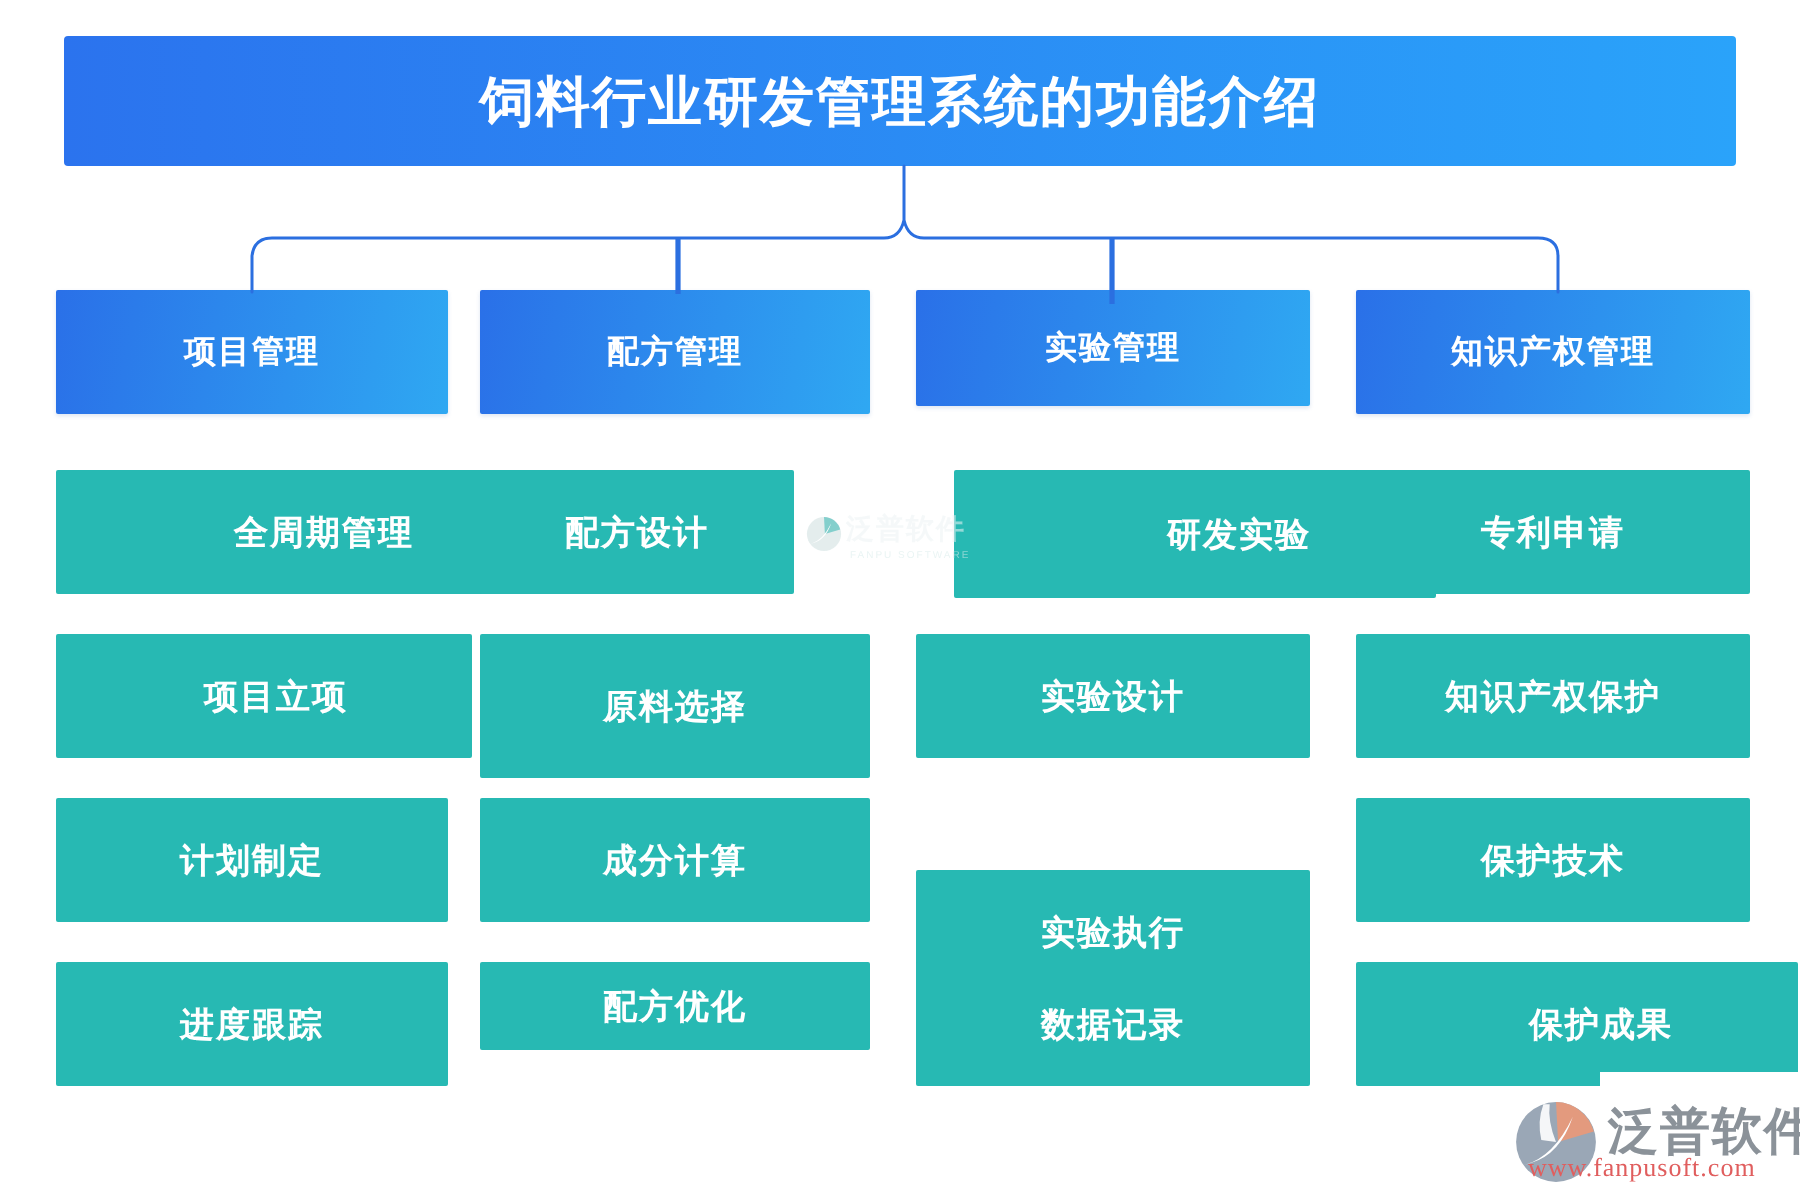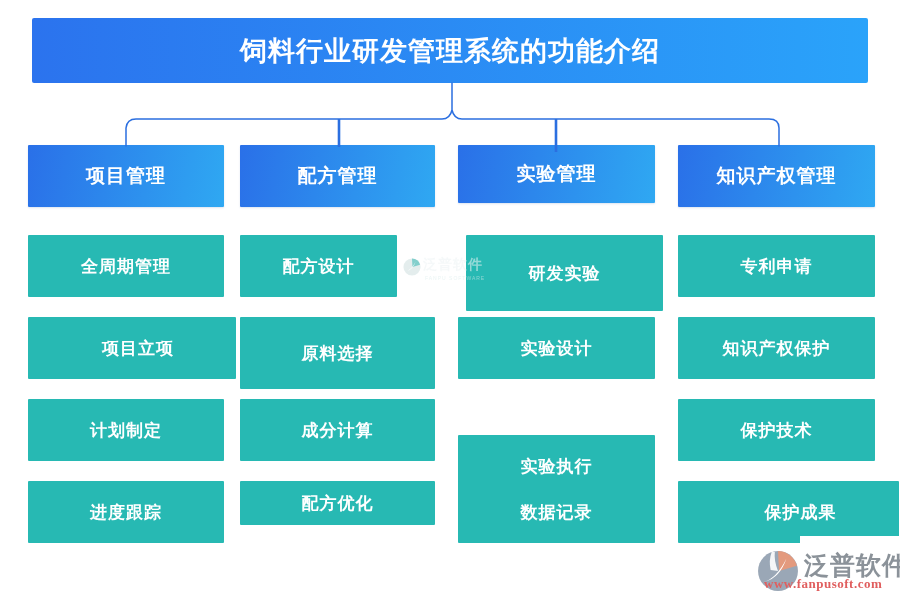--- a/index.html
+++ b/index.html
@@ -22,21 +22,21 @@
     position:absolute;left:32px;top:18px;width:836px;height:65px;
     background:linear-gradient(90deg,var(--title-gradient-left),var(--title-gradient-right));
     color:#ffffff;font-size:27px;font-weight:bold;
     display:flex;align-items:center;justify-content:center;
     letter-spacing:1px;border-radius:2px;
   }
   .connector{position:absolute;left:0;top:0;pointer-events:none;z-index:3;}
   .header-box{
     position:absolute;height:62px;
     background:linear-gradient(100deg,var(--header-gradient-left),var(--header-gradient-right));
-    color:#ffffff;font-size:19px;font-weight:bold;
+    color:#ffffff;font-size:16px;font-weight:bold;
     display:flex;align-items:center;justify-content:center;
     letter-spacing:1px;border-radius:1px;z-index:2;
     box-shadow:0 1px 2px rgba(30,80,160,0.15);
   }
   .item-box{
     position:absolute;height:62px;
     background:var(--item-teal);
     color:#ffffff;font-size:17px;font-weight:bold;
     display:flex;align-items:center;justify-content:center;
     letter-spacing:1px;border-radius:1px;z-index:1;
@@ -58,51 +58,51 @@
     position:absolute;left:800px;top:536px;width:100px;height:64px;
     background:#ffffff;z-index:5;
   }
   .footer-logo{position:absolute;left:0;top:0;width:900px;height:600px;z-index:6;pointer-events:none;}
   .footer-logo .fl-mark{position:absolute;left:757px;top:550px;width:42px;height:42px;}
   .footer-logo .fl-brand{
     position:absolute;left:804px;top:549px;font-size:25px;font-weight:600;
     color:var(--logo-gray);letter-spacing:1px;white-space:nowrap;
   }
   .footer-logo .fl-url{
-    position:absolute;left:764px;top:576px;font-size:13px;font-weight:bold;
+    position:absolute;left:764px;top:576px;font-size:13px;font-weight:normal;
     font-family:"Liberation Serif","DejaVu Serif",serif;
     color:var(--logo-url-red);letter-spacing:0.5px;white-space:nowrap;
   }
 </style>
 </head>
 <body>
 
 <div id="stage">
 
   <div class="title-bar">饲料行业研发管理系统的功能介绍</div>
 
   <svg class="connector" width="900" height="600" viewBox="0 0 900 600">
     <path d="M126,146 L126,128 Q127,119 136,119 L442,119 Q450,119 452,110 L452,83
              M452,83 L452,110 Q454,119 462,119 L769,119 Q779,119 779,128 L779,146" fill="none" stroke="var(--connector-blue)" stroke-width="1.5" stroke-linecap="round"></path>
     <path d="M339,119 L339,147 M556,119 L556,152" fill="none" stroke="var(--connector-blue)" stroke-width="2.6"></path>
   </svg>
 
   <div id="columns">
       <div class="header-box" style="left: 28px; top: 145px; width: 196px; height: 62px;">项目管理</div>
-      <div class="item-box" style="left: 28px; top: 235px; width: 196px; height: 62px;">全周期管理</div>
+      <div class="item-box" style="left: 28px; top: 235px; width: 196px; height: 62px; padding-left: 36px;">全周期管理</div>
       <div class="item-box" style="left: 28px; top: 317px; width: 196px; height: 62px; padding-left: 12px;">项目立项</div>
       <div class="item-box" style="left: 28px; top: 399px; width: 196px; height: 62px;">计划制定</div>
       <div class="item-box" style="left: 28px; top: 481px; width: 196px; height: 62px;">进度跟踪</div>
       <div class="header-box" style="left: 240px; top: 145px; width: 195px; height: 62px;">配方管理</div>
       <div class="item-box" style="left: 240px; top: 235px; width: 157px; height: 62px;">配方设计</div>
       <div class="item-box" style="left: 240px; top: 317px; width: 195px; height: 72px;">原料选择</div>
       <div class="item-box" style="left: 240px; top: 399px; width: 195px; height: 62px;">成分计算</div>
       <div class="item-box" style="left: 240px; top: 481px; width: 195px; height: 44px;">配方优化</div>
       <div class="header-box" style="left: 458px; top: 145px; width: 197px; height: 58px;">实验管理</div>
-      <div class="item-box" style="left: 466px; top: 235px; width: 197px; height: 76px;">研发实验</div>
+      <div class="item-box" style="left: 477px; top: 235px; width: 197px; height: 64px; padding-left: 44px;">研发实验</div>
       <div class="item-box" style="left: 458px; top: 317px; width: 197px; height: 62px;">实验设计</div>
       <div class="item-box" style="left: 458px; top: 399px; width: 197px; height: 62px; margin-top: 36px;">实验执行</div>
       <div class="item-box" style="left: 458px; top: 481px; width: 197px; height: 62px;">数据记录</div>
       <div class="header-box" style="left: 678px; top: 145px; width: 197px; height: 62px;">知识产权管理</div>
       <div class="item-box" style="left: 678px; top: 235px; width: 197px; height: 62px;">专利申请</div>
       <div class="item-box" style="left: 678px; top: 317px; width: 197px; height: 62px;">知识产权保护</div>
       <div class="item-box" style="left: 678px; top: 399px; width: 197px; height: 62px;">保护技术</div>
       <div class="item-box" style="left: 678px; top: 481px; width: 197px; height: 62px; padding-left: 24px;">保护成果</div>
     </div>
 

